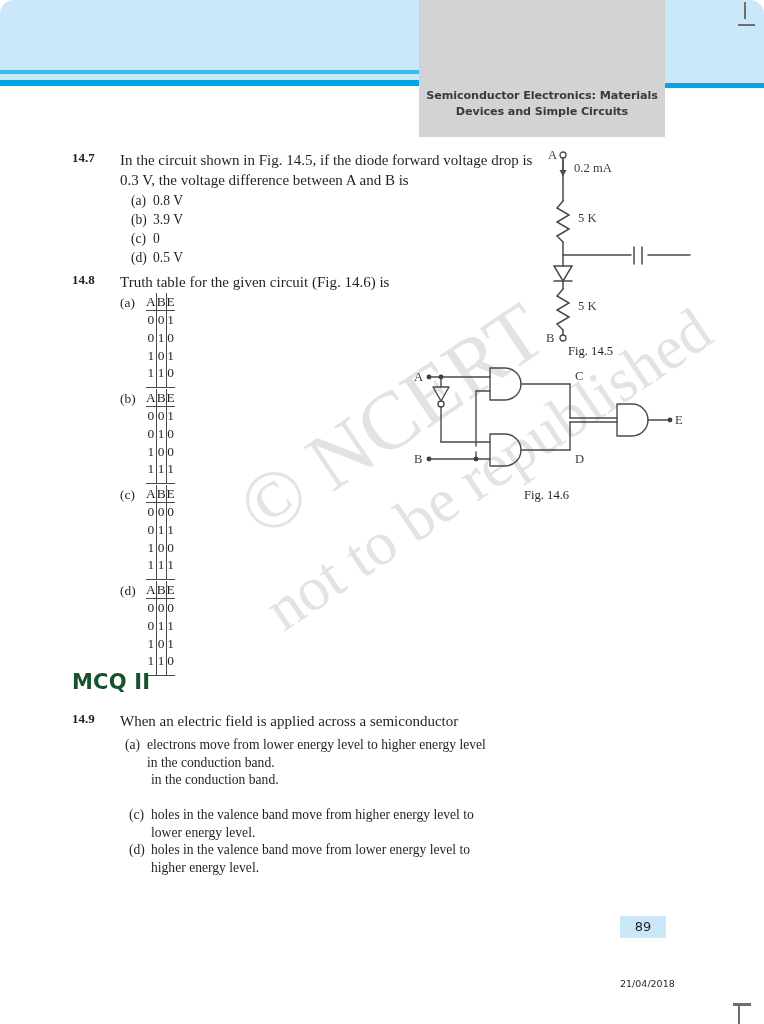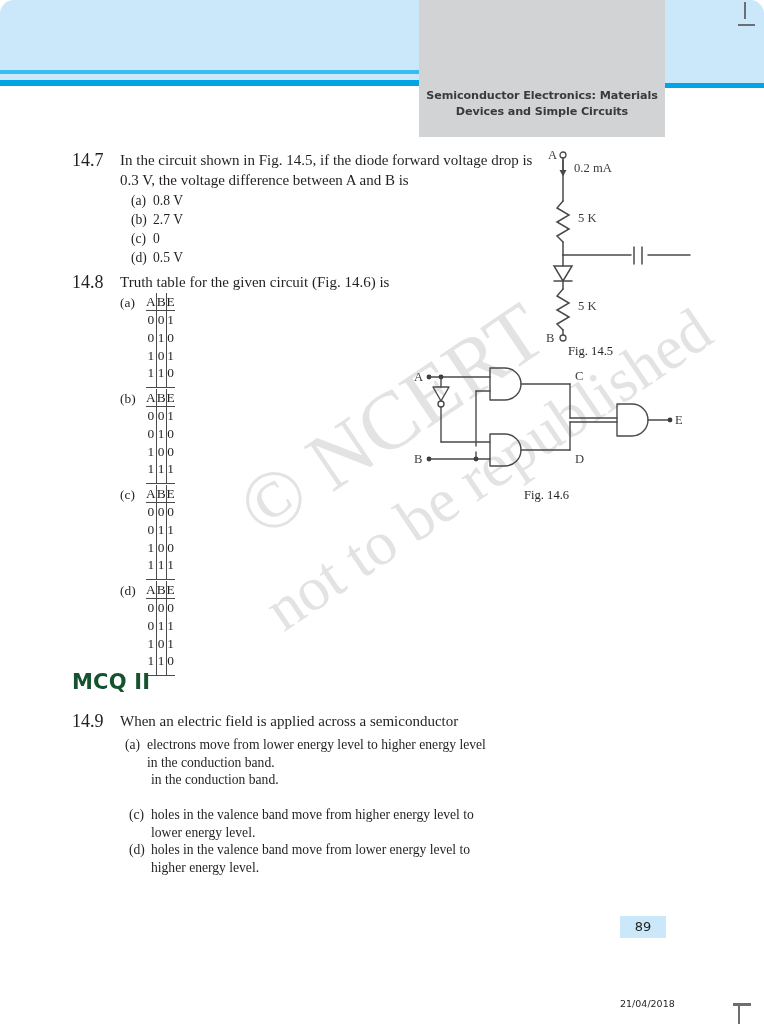--- a/index.html
+++ b/index.html
@@ -99,22 +99,22 @@
     transform-origin: left center;
   }
   .wm-republished {
     left: 272px; top: 580px;
     font-size: 62px;
     transform: rotate(-34deg);
     transform-origin: left center;
   }
   .qnum {
     position: absolute;
-    font-weight: normal;
-    font-size: 18px;
+    font-weight: bold;
+    font-size: 13px;
   }
   .qtext {
     position: absolute;
     font-size: 15px;
     line-height: 1.36;
   }
   .opt {
     position: absolute;
     font-size: 13.6px;
     line-height: 1.36;
@@ -187,21 +187,20 @@
     font-size: 13px;
     color: #231f20;
     line-height: 22px;
   }
   .footdate {
     position: absolute;
     left: 620px; top: 978px;
     font-family: "DejaVu Sans", "Liberation Sans", sans-serif;
     font-size: 9.5px;
     color: #231f20;
-    margin-top: 20px;
   }
 
   
   .figwrap { position: absolute; }
   .figcap {
     position: absolute;
     font-size: 12.6px;
     font-family: "Liberation Serif", serif;
   }
   svg { display: block; }
@@ -237,21 +236,21 @@
   <div class="wm wm-ncert">© NCERT</div>
   <div class="wm wm-republished">not to be republished</div>
 
   <div class="qnum" style="left:72px; top:150px;">14.7</div>
   <div class="qtext" style="left:120px; top:150px; width:415px;">In the circuit shown in Fig. 14.5, if the diode forward voltage drop is 0.3 V, the voltage difference between A and B is</div>
 
   <div class="opt" style="left:131px; top:192px;">
     <span class="opt-lbl">(a)</span><span>0.8 V</span>
   </div>
   <div class="opt" style="left:131px; top:211px;">
-    <span class="opt-lbl">(b)</span><span>2.7 V</span>
+    <span class="opt-lbl">(b)</span><span>3.9 V</span>
   </div>
   <div class="opt" style="left:131px; top:230px;">
     <span class="opt-lbl">(c)</span><span>0</span>
   </div>
   <div class="opt" style="left:131px; top:249px;">
     <span class="opt-lbl">(d)</span><span>0.5 V</span>
   </div>
 
   <div class="qnum" style="left:72px; top:272px;">14.8</div>
   <div class="qtext" style="left:120px; top:272px; width:420px;">Truth table for the given circuit (Fig. 14.6) is</div>

